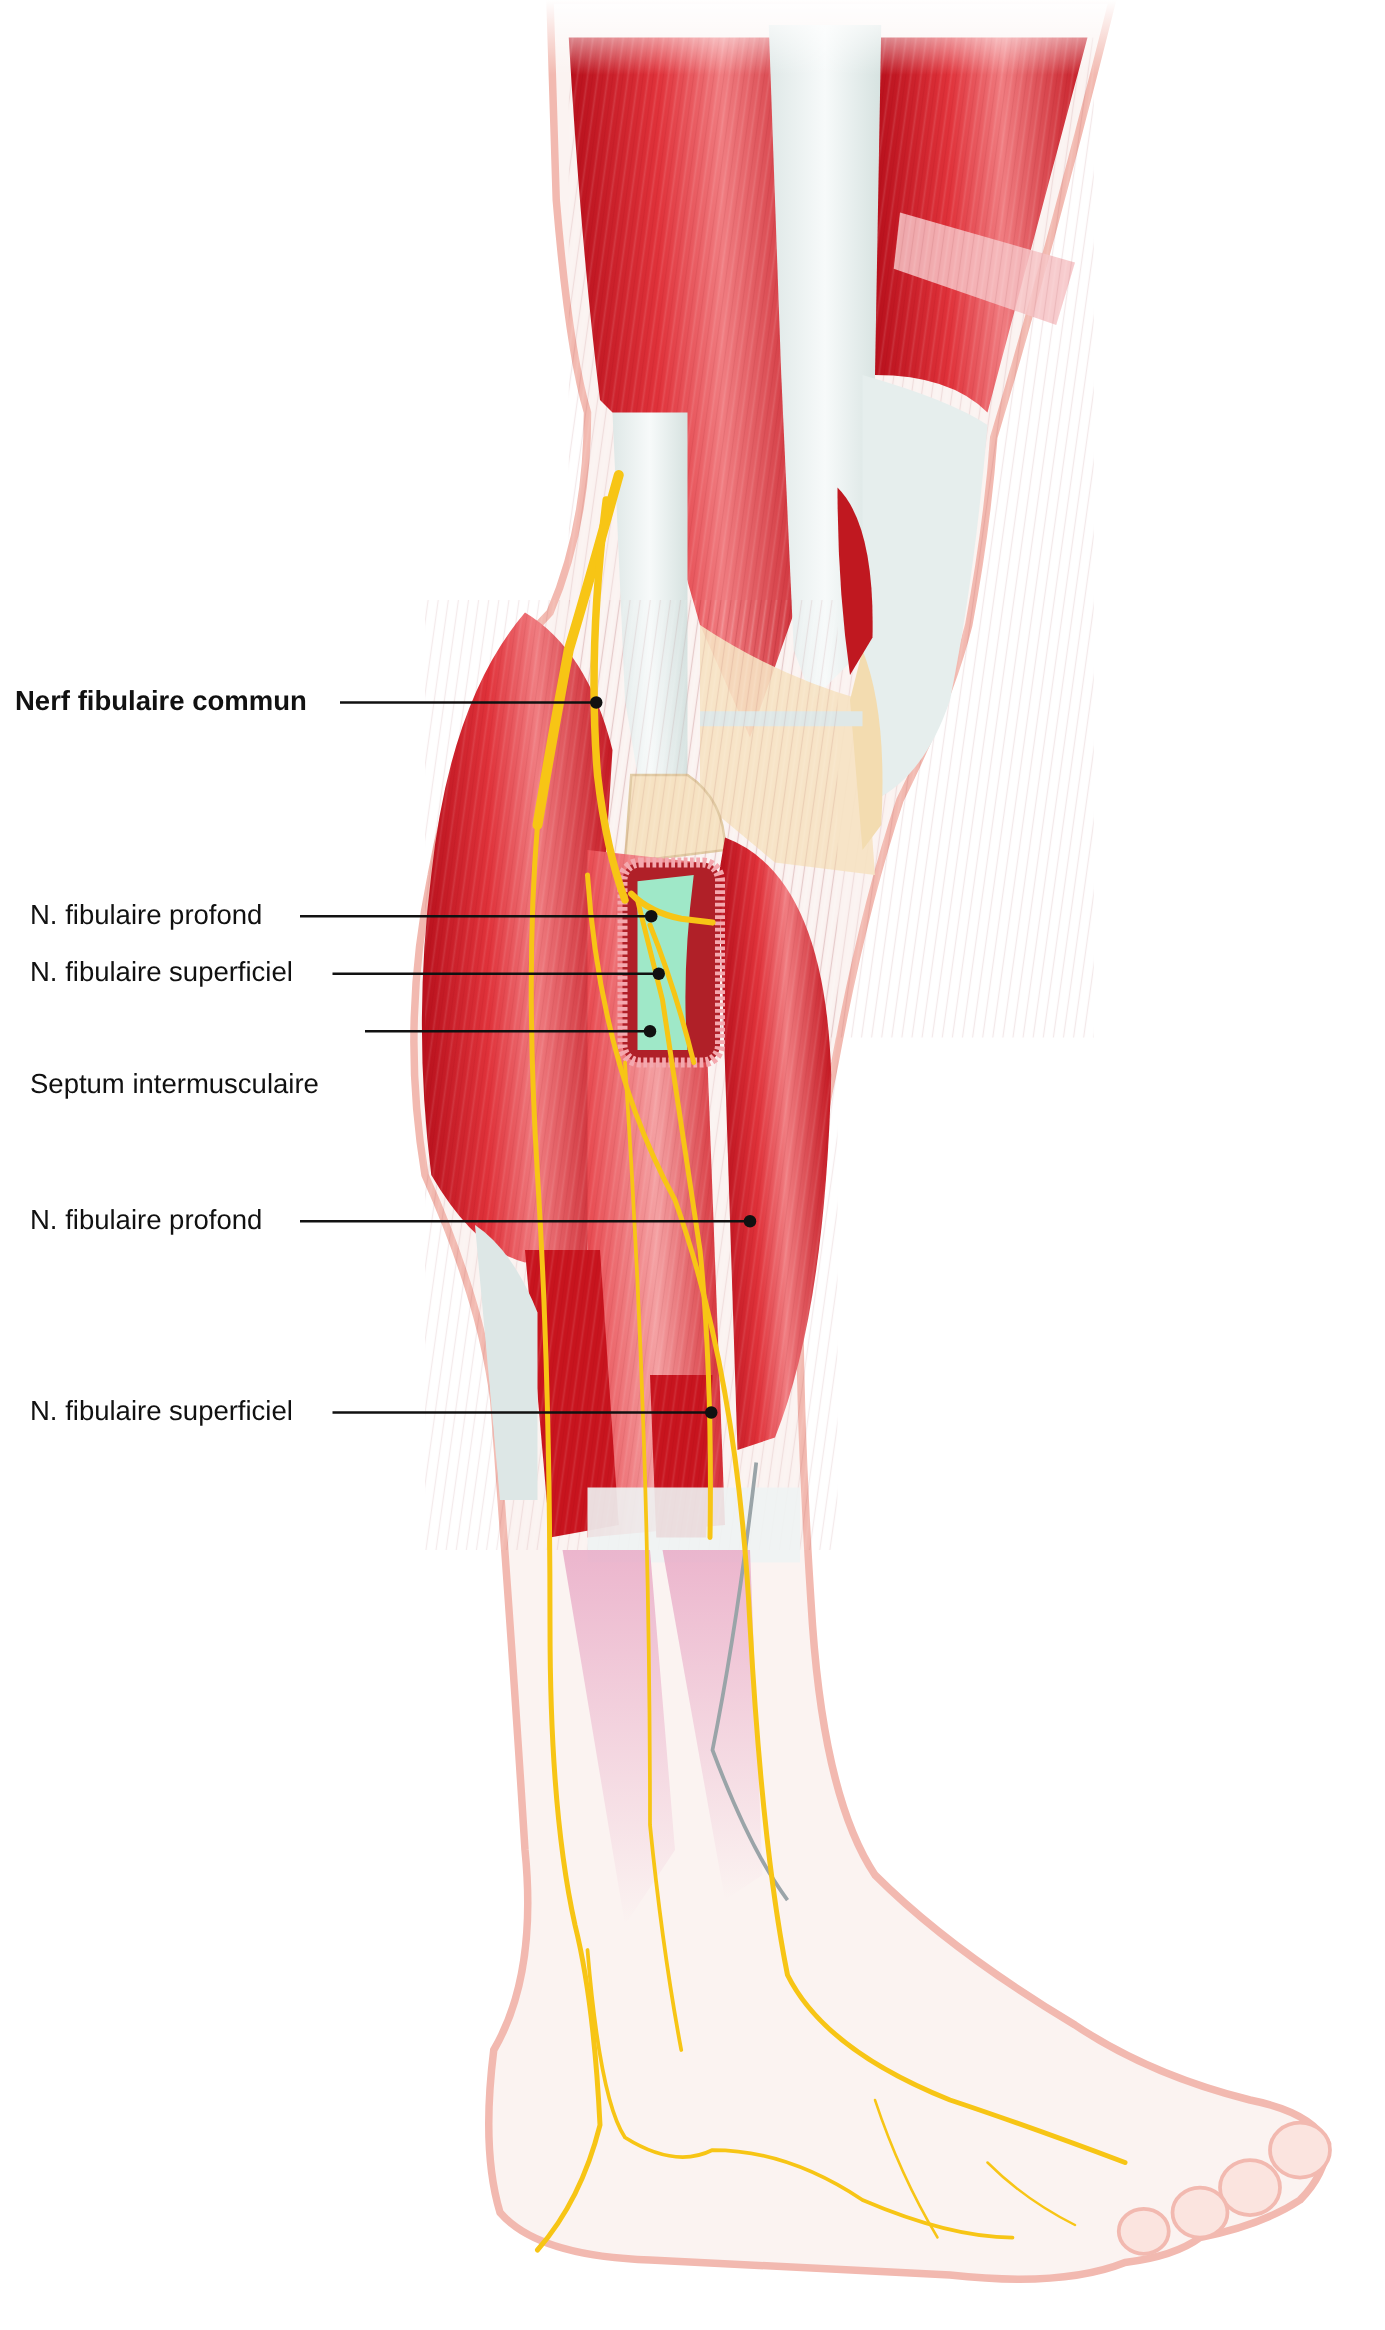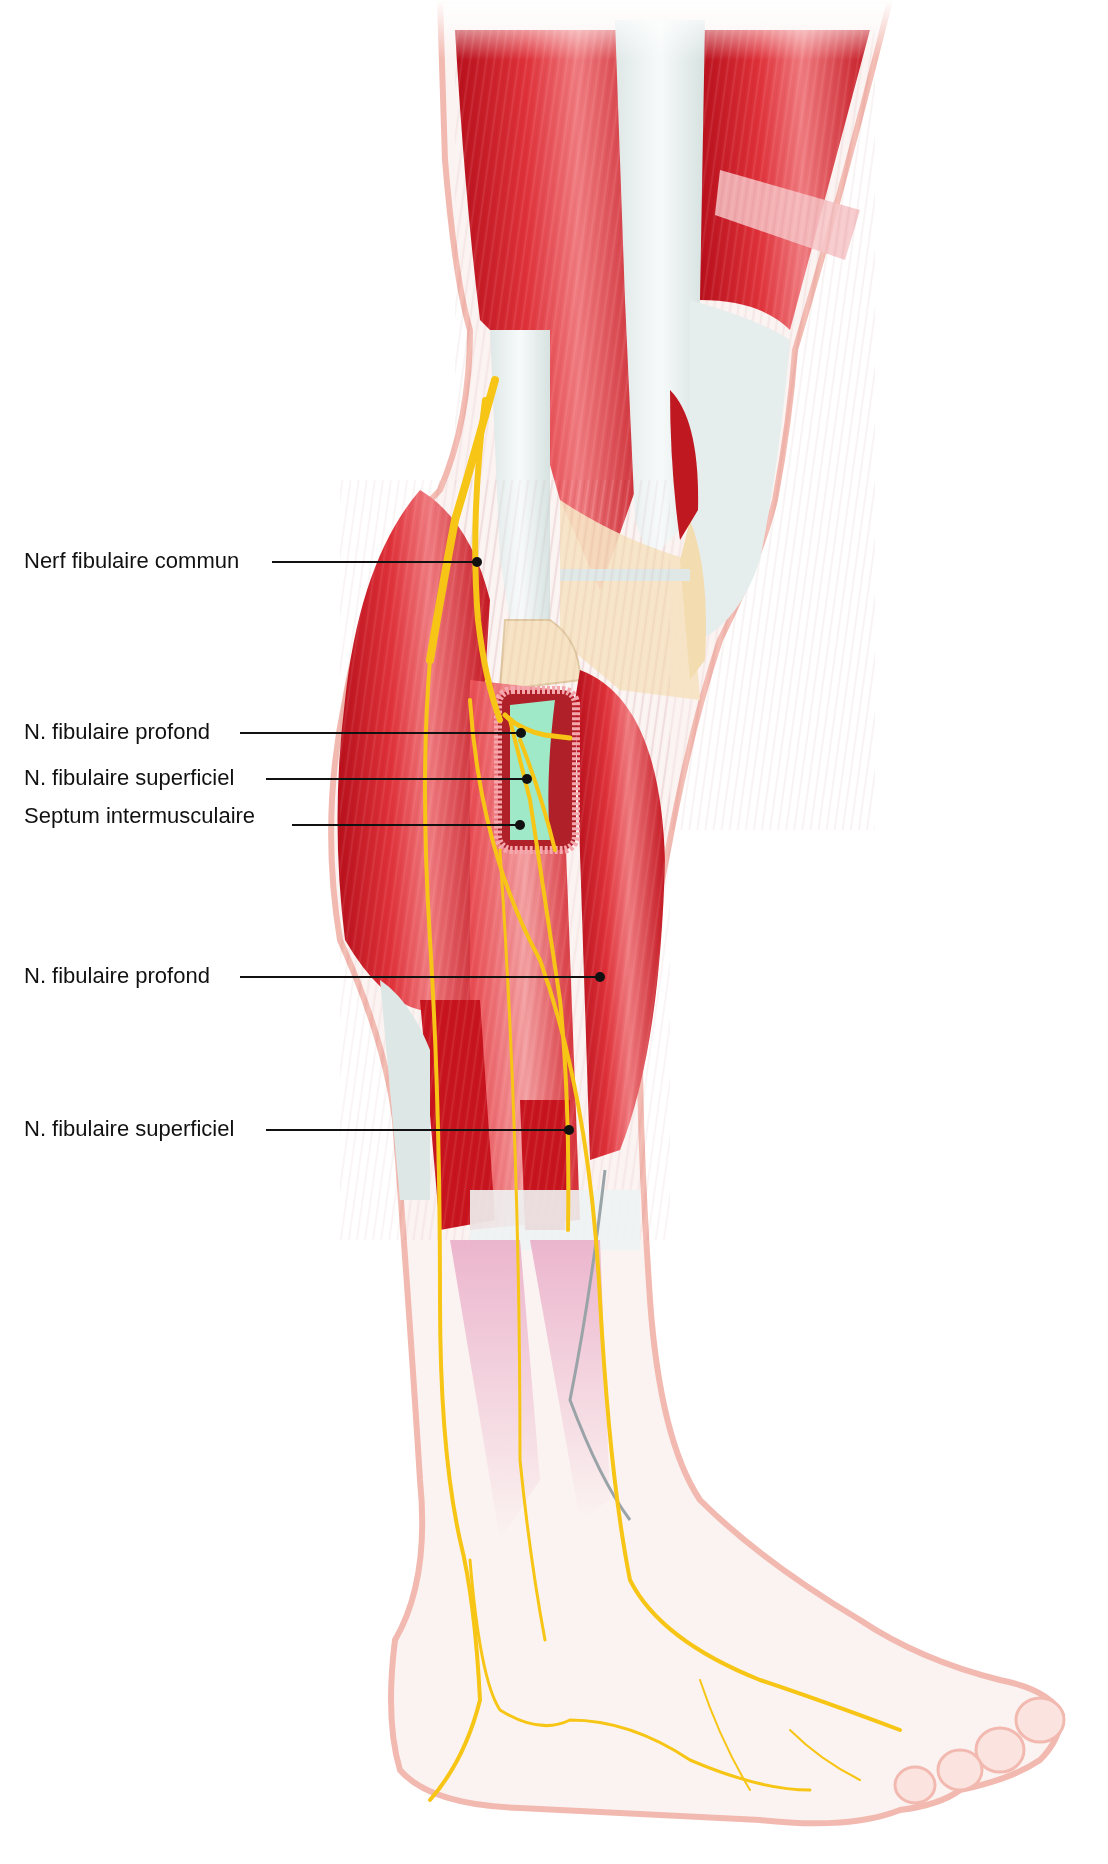--- a/index.html
+++ b/index.html
@@ -105,33 +105,33 @@
   <g fill="#fbe4df" stroke="#f2b9b0" stroke-width="3">
     <ellipse cx="1040" cy="1720" rx="24" ry="22"></ellipse>
     <ellipse cx="1000" cy="1750" rx="24" ry="22"></ellipse>
     <ellipse cx="960" cy="1770" rx="22" ry="20"></ellipse>
     <ellipse cx="915" cy="1785" rx="20" ry="18"></ellipse>
   </g>
 
   <rect x="400" y="0" width="520" height="60" fill="url(#topFade)"></rect>
 </svg>
 
-<div class="label" style="left:24px; top:548px;">Nerf fibulaire commun</div>
+<div class="label" style="left:12px; top:548px;font-weight:bold;">Nerf fibulaire commun</div>
 <div class="leader" style="left:272px; top:561px; width:205px;"></div>
 <div class="dot" style="left:472px; top:557px;"></div>
 
 <div class="label" style="left:24px; top:719px;">N. fibulaire profond</div>
 <div class="leader" style="left:240px; top:732px; width:281px;"></div>
 <div class="dot" style="left:516px; top:728px;"></div>
 
 <div class="label" style="left:24px; top:765px;">N. fibulaire superficiel</div>
 <div class="leader" style="left:266px; top:778px; width:261px;"></div>
 <div class="dot" style="left:522px; top:774px;"></div>
 
-<div class="label" style="left:24px; top:803px;">Septum intermusculaire</div>
+<div class="label" style="left:24px; top:854px;">Septum intermusculaire</div>
 <div class="leader" style="left:292px; top:824px; width:228px;"></div>
 <div class="dot" style="left:515px; top:820px;"></div>
 
 <div class="label" style="left:24px; top:963px;">N. fibulaire profond</div>
 <div class="leader" style="left:240px; top:976px; width:360px;"></div>
 <div class="dot" style="left:595px; top:972px;"></div>
 
 <div class="label" style="left:24px; top:1116px;">N. fibulaire superficiel</div>
 <div class="leader" style="left:266px; top:1129px; width:303px;"></div>
 <div class="dot" style="left:564px; top:1125px;"></div>

